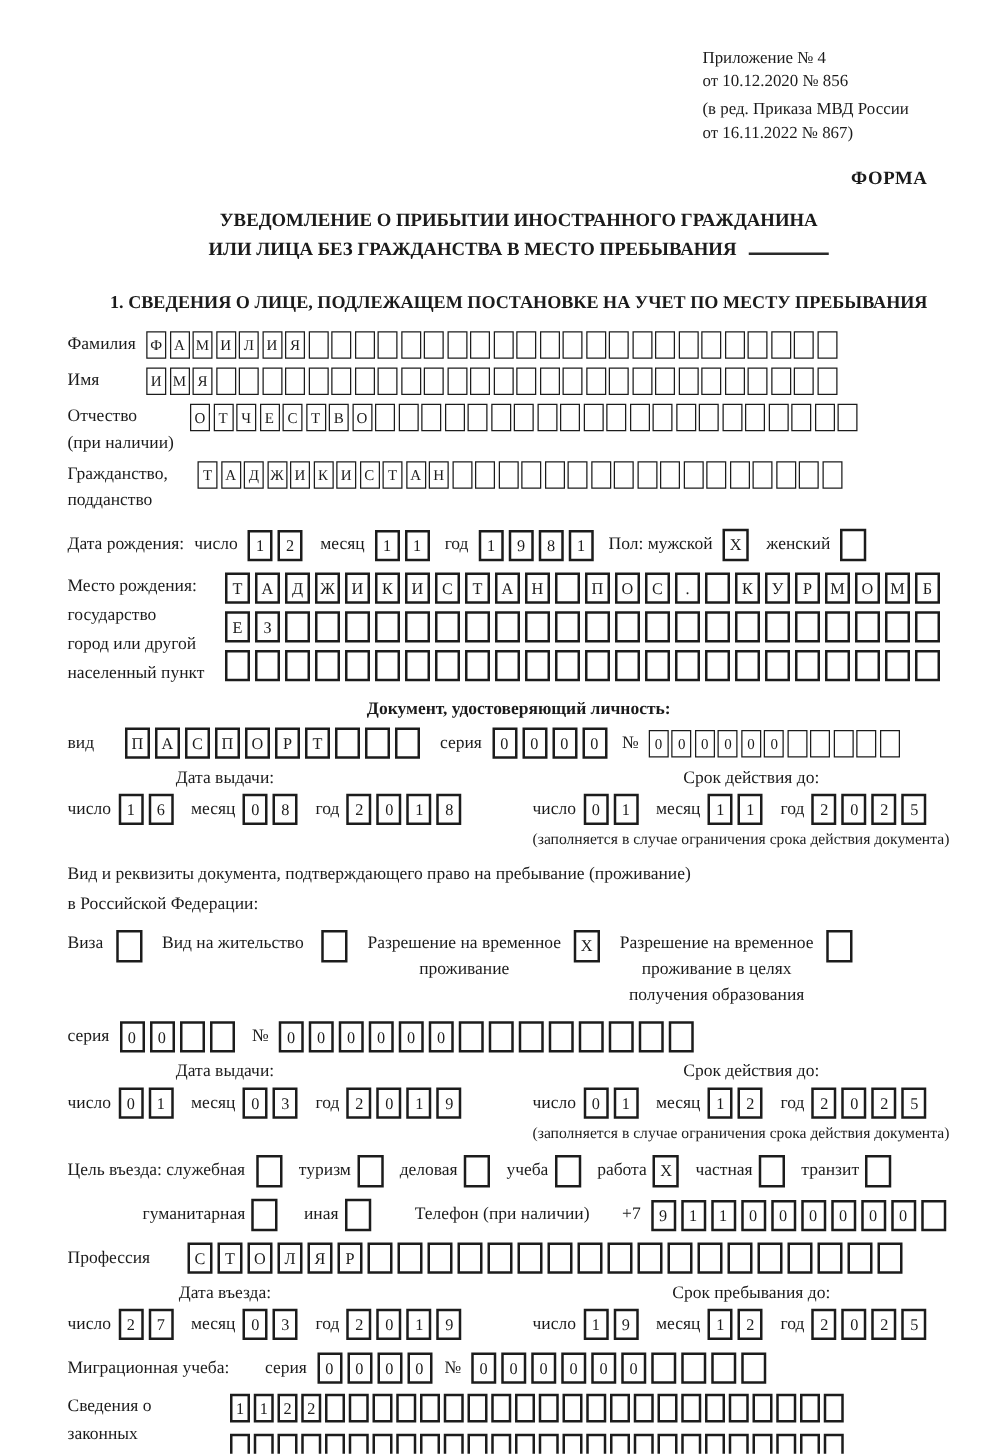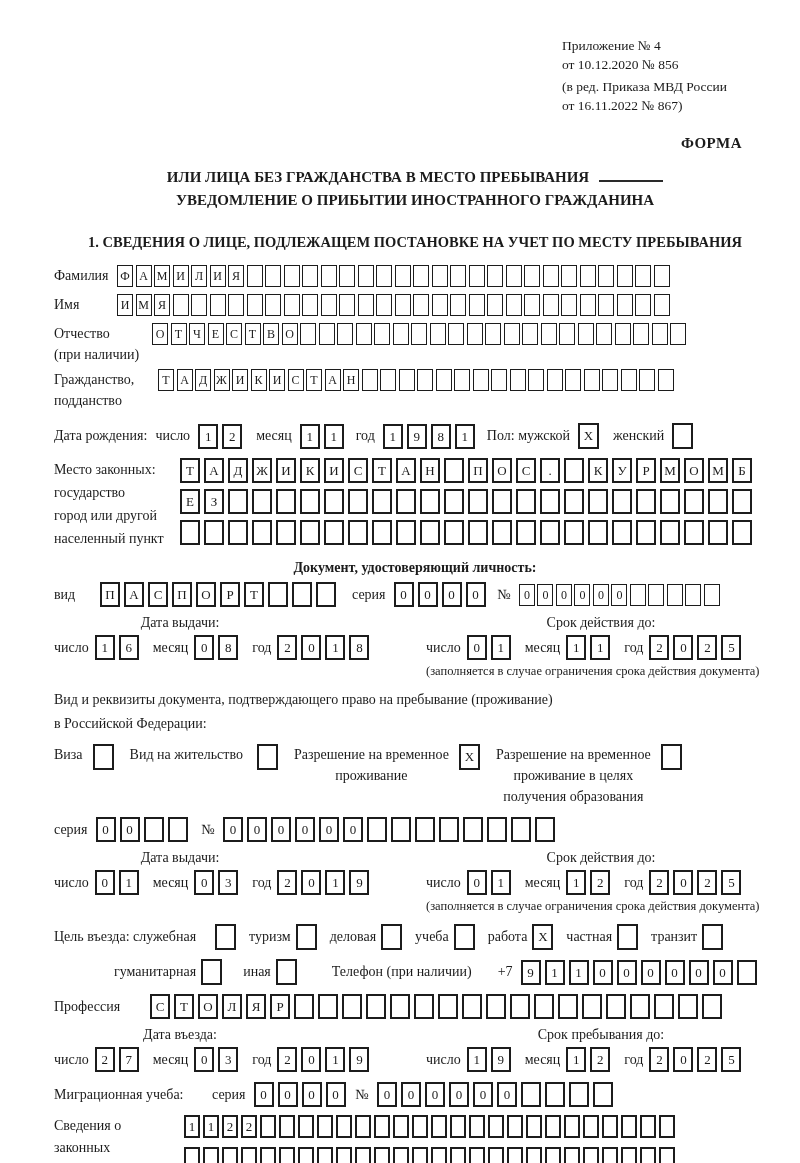--- a/index.html
+++ b/index.html
@@ -86,24 +86,24 @@
     </div>
     <div class="amendment">
       <div>(в ред. Приказа МВД России</div>
       <div>от 16.11.2022 № 867)</div>
     </div>
   </div>
 
   <div class="forma">ФОРМА</div>
 
   <div class="title">
+    <div>УВЕДОМЛЕНИЕ О ПРИБЫТИИ ИНОСТРАННОГО ГРАЖДАНИНА</div>
     <div>
       <span>ИЛИ ЛИЦА БЕЗ ГРАЖДАНСТВА В МЕСТО ПРЕБЫВАНИЯ</span><span class="blank-line"></span>
     </div>
-    <div>УВЕДОМЛЕНИЕ О ПРИБЫТИИ ИНОСТРАННОГО ГРАЖДАНИНА</div>
   </div>
 
   <div class="section-heading">1. СВЕДЕНИЯ О ЛИЦЕ, ПОДЛЕЖАЩЕМ ПОСТАНОВКЕ НА УЧЕТ ПО МЕСТУ ПРЕБЫВАНИЯ</div>
 
   <div class="frow" style="margin-top:14px;">
     <span class="lbl" style="width:55px;">Фамилия</span>
     <span class="cells sm">
         <span class="cell">Ф</span>
         <span class="cell">А</span>
         <span class="cell">М</span>
@@ -268,21 +268,21 @@
         <span class="cell">1</span>
       </span>
     <span class="lbl">Пол: мужской</span>
     <span class="checkbox" style="margin-right:14px;">X</span>
     <span class="lbl">женский</span>
     <span class="checkbox"></span>
   </div>
 
   <div class="frow top" style="margin-top:9px;">
     <span class="lbl-stack" style="width:118px; line-height:23px;">
-      <span style="display:block;">Место законных:</span>
+      <span style="display:block;">Место рождения:</span>
       <span style="display:block;">государство</span>
       <span style="display:block;">город или другой</span>
       <span style="display:block;">населенный пункт</span>
     </span>
     <span class="bp-rows">
       <span class="cells md">
           <span class="cell">Т</span>
           <span class="cell">А</span>
           <span class="cell">Д</span>
           <span class="cell">Ж</span>
@@ -549,21 +549,21 @@
             <span class="cell">0</span>
             <span class="cell">2</span>
             <span class="cell">5</span>
           </span>
       </div>
       <div class="dnote">(заполняется в случае ограничения срока действия документа)</div>
     </div>
   </div>
 
   <div class="frow" style="margin-top:10px;">
-    <span class="lbl" style="margin-right:19px;">Цель въезда: служебная</span>
+    <span class="lbl" style="margin-right:9px;">Цель въезда: служебная</span>
     <span class="checkbox" style="margin-right:13px;"></span>
     <span class="purpose">
       <span class="lbl">туризм</span>
       <span class="checkbox"></span>
     </span>
     <span class="purpose">
       <span class="lbl">деловая</span>
       <span class="checkbox"></span>
     </span>
     <span class="purpose">

